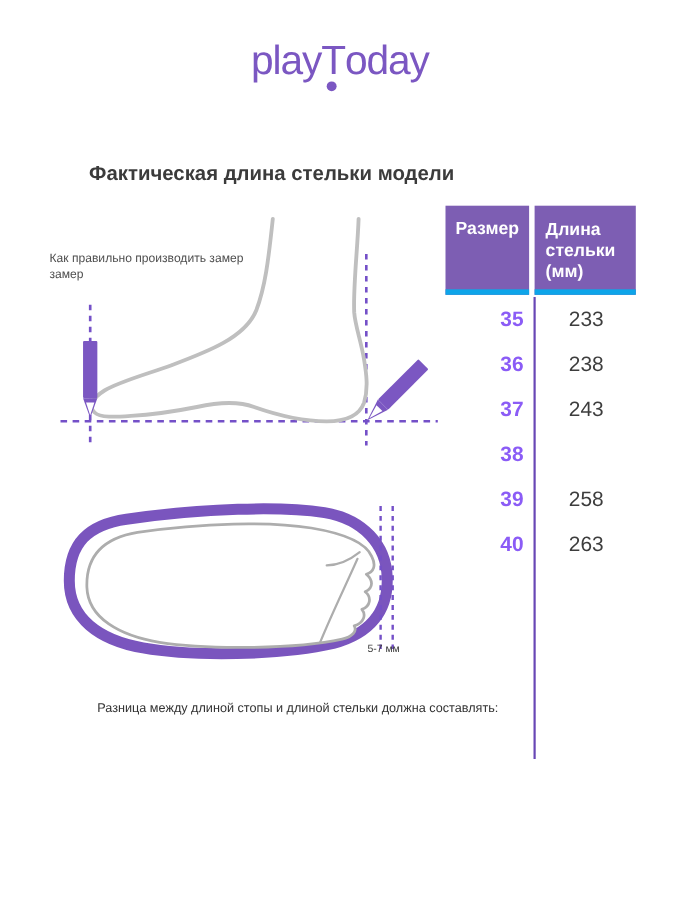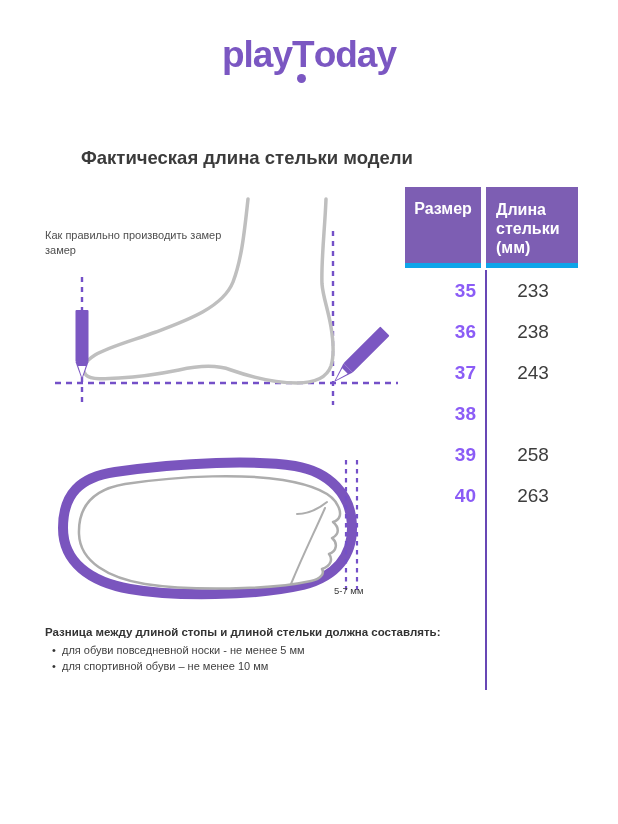--- a/index.html
+++ b/index.html
@@ -2,21 +2,21 @@
 <html><head>
 <meta charset="utf-8">
 <style>
   html,body{margin:0;padding:0;background:#ffffff;}
   .page{
     position:relative;width:618px;height:824px;background:#ffffff;overflow:hidden;
     font-family:"Liberation Sans", sans-serif;
   }
   
   .logo{position:absolute;top:34px;left:0;width:618px;text-align:center;
-        font-weight:bold;font-size:37px;letter-spacing:-1px;color:#7B57C2;}
+        font-weight:normal;font-size:37px;letter-spacing:-1px;color:#7B57C2;}
   .logo-t{position:relative;display:inline-block;}
   .logo-t::after{content:"";position:absolute;left:5px;bottom:-7px;width:9px;height:9px;
         border-radius:50%;background:#7B57C2;}
   
   .title{position:absolute;top:147px;left:0;width:494px;text-align:center;
         font-size:18.5px;font-weight:bold;color:#3b3b3b;margin:0;}
   
   .instr{position:absolute;left:45px;top:228px;width:180px;font-size:11px;
         line-height:1.4;color:#4f4f4f;}
   
@@ -31,21 +31,21 @@
   .th-len{width:92px;padding:13px 4px 0 10px;line-height:19px;}
   .tbody{position:absolute;left:405px;top:270px;}
   .trow{display:flex;height:41px;line-height:41px;}
   .td-size{width:80px;text-align:right;padding-right:9px;box-sizing:border-box;
       font-weight:bold;font-size:19px;color:#8b5cf6;}
   .td-len{width:92px;margin-left:2px;text-align:center;font-size:19px;color:#3d3d3d;}
   .accent-line{position:absolute;left:485px;top:270px;width:2px;height:420px;
       background:#6847B5;}
   
   .notes{position:absolute;left:45px;top:626px;width:420px;color:#333333;}
-  .notes-head{font-size:11.5px;font-weight:bold;margin:0;}
+  .notes-head{font-size:11.5px;font-weight:normal;margin:12px;text-align:right;}
   .notes-list{list-style:none;margin:4px 0 0 0;padding:0;}
   .notes-list li{position:relative;padding-left:17px;font-size:11px;line-height:16px;color:#3f3f3f;}
   .notes-list li::before{content:"\2022";position:absolute;left:7px;color:#333333;}
 </style>
 </head>
 <body>
 
 <div class="page">
 
   <div class="logo"><span>play</span><span class="logo-t">T</span><span>oday</span></div>
@@ -126,19 +126,15 @@
     <path d="M 280,58 C 268,85 258,105 246,134" fill="none" stroke="#ADADAD" stroke-width="2" stroke-linecap="round"></path>
     <path d="M 282,52 C 272,60 262,64 252,64" fill="none" stroke="#ADADAD" stroke-width="2" stroke-linecap="round"></path>
 
     <line x1="301" y1="10" x2="301" y2="140" stroke="#7450C8" stroke-width="2.2" stroke-dasharray="4.5 4.5"></line>
     <line x1="312" y1="10" x2="312" y2="140" stroke="#7450C8" stroke-width="2.2" stroke-dasharray="4.5 4.5"></line>
   </svg>
   <div class="gap-label">5-7 мм</div>
 
   <div class="notes">
     <p class="notes-head">Разница между длиной стопы и длиной стельки должна составлять:</p>
-    <ul class="notes-list">
-      <li>для обуви повседневной носки -  не менее 5 мм</li>
-      <li>для спортивной обуви – не менее 10 мм</li>
-    </ul>
   </div>
 
 </div>
 
 </body></html>

